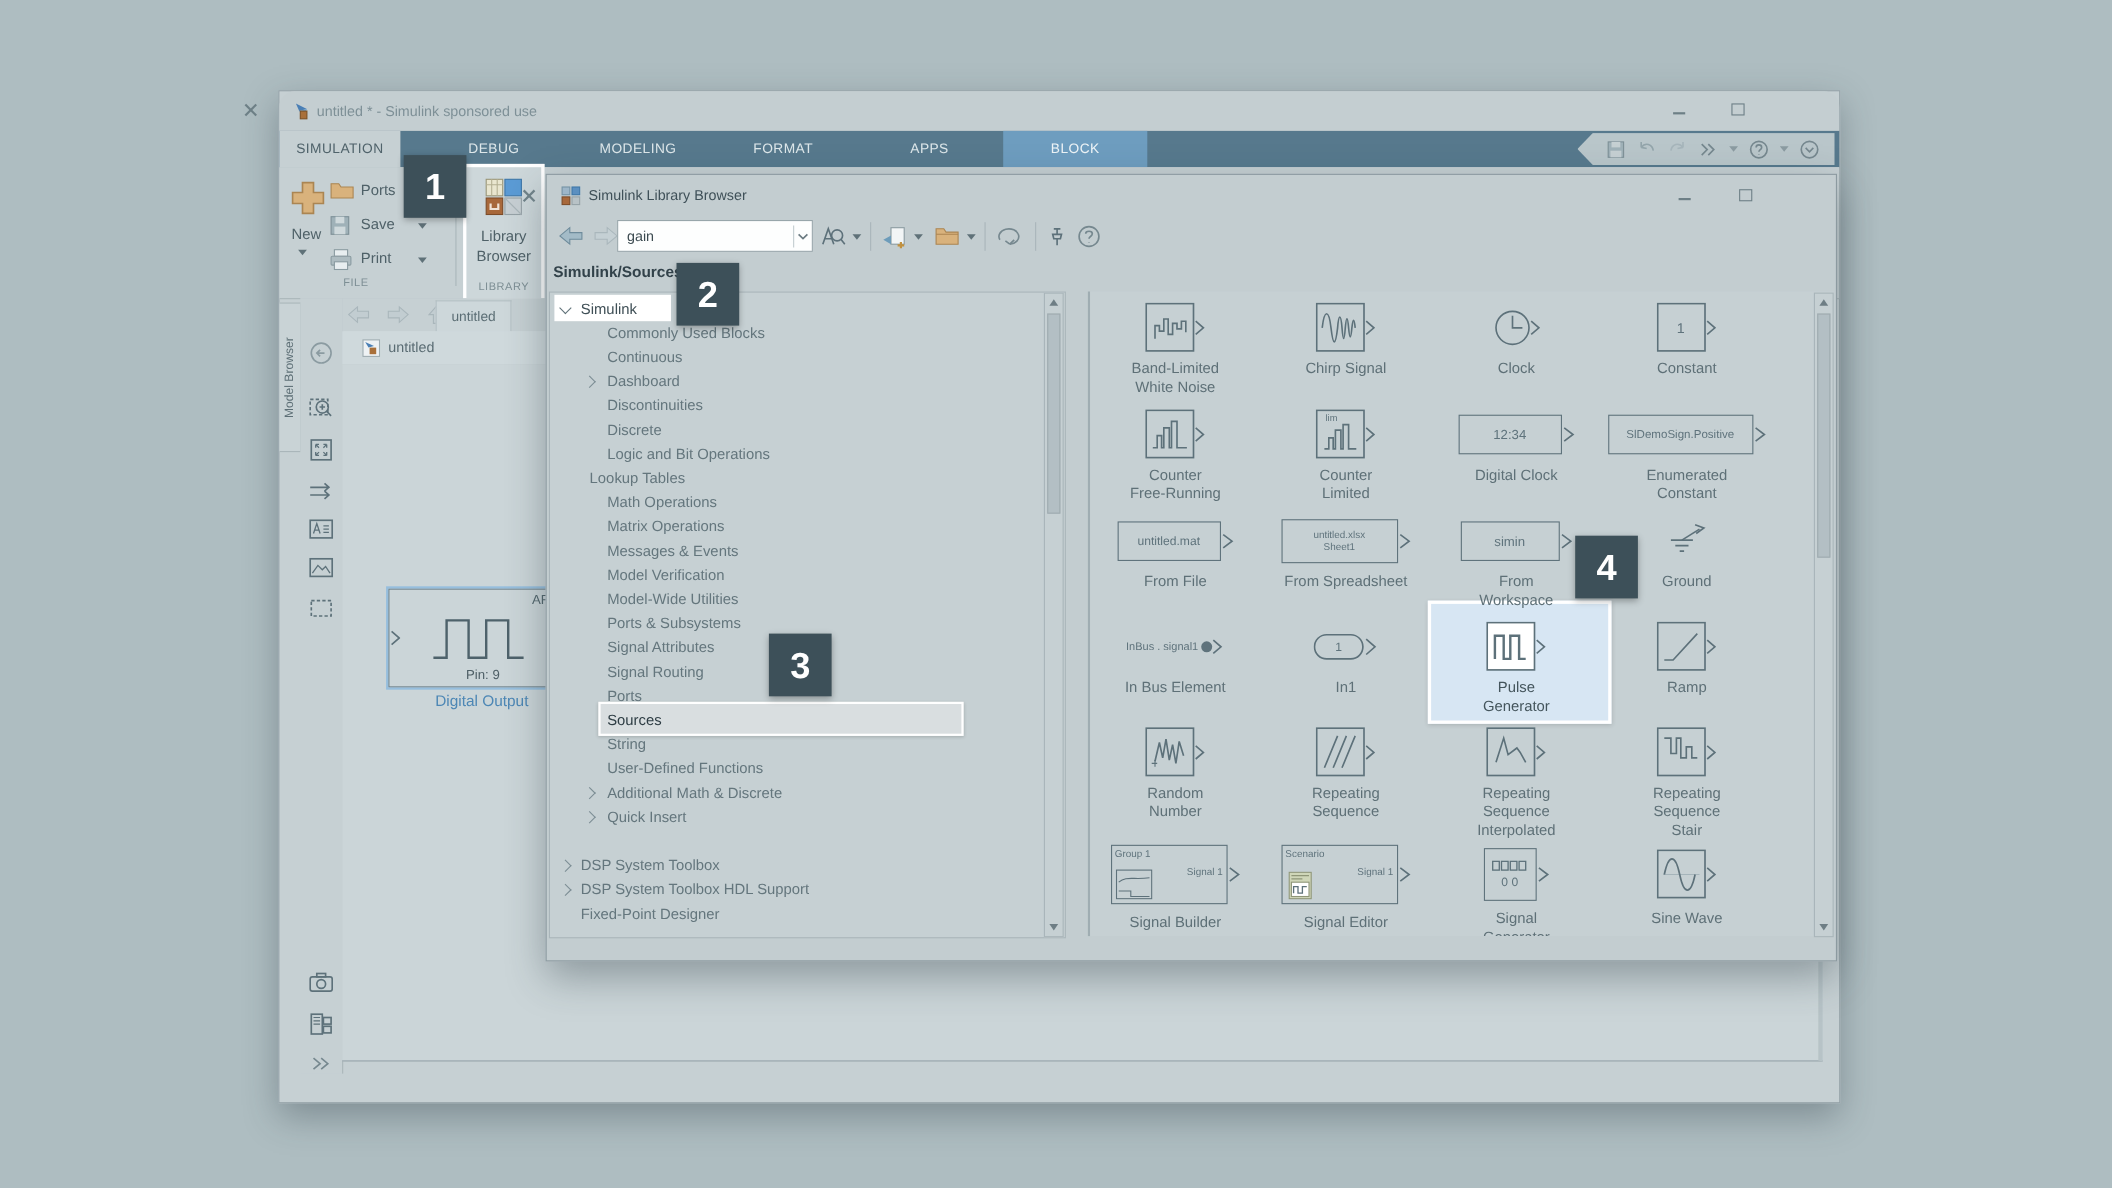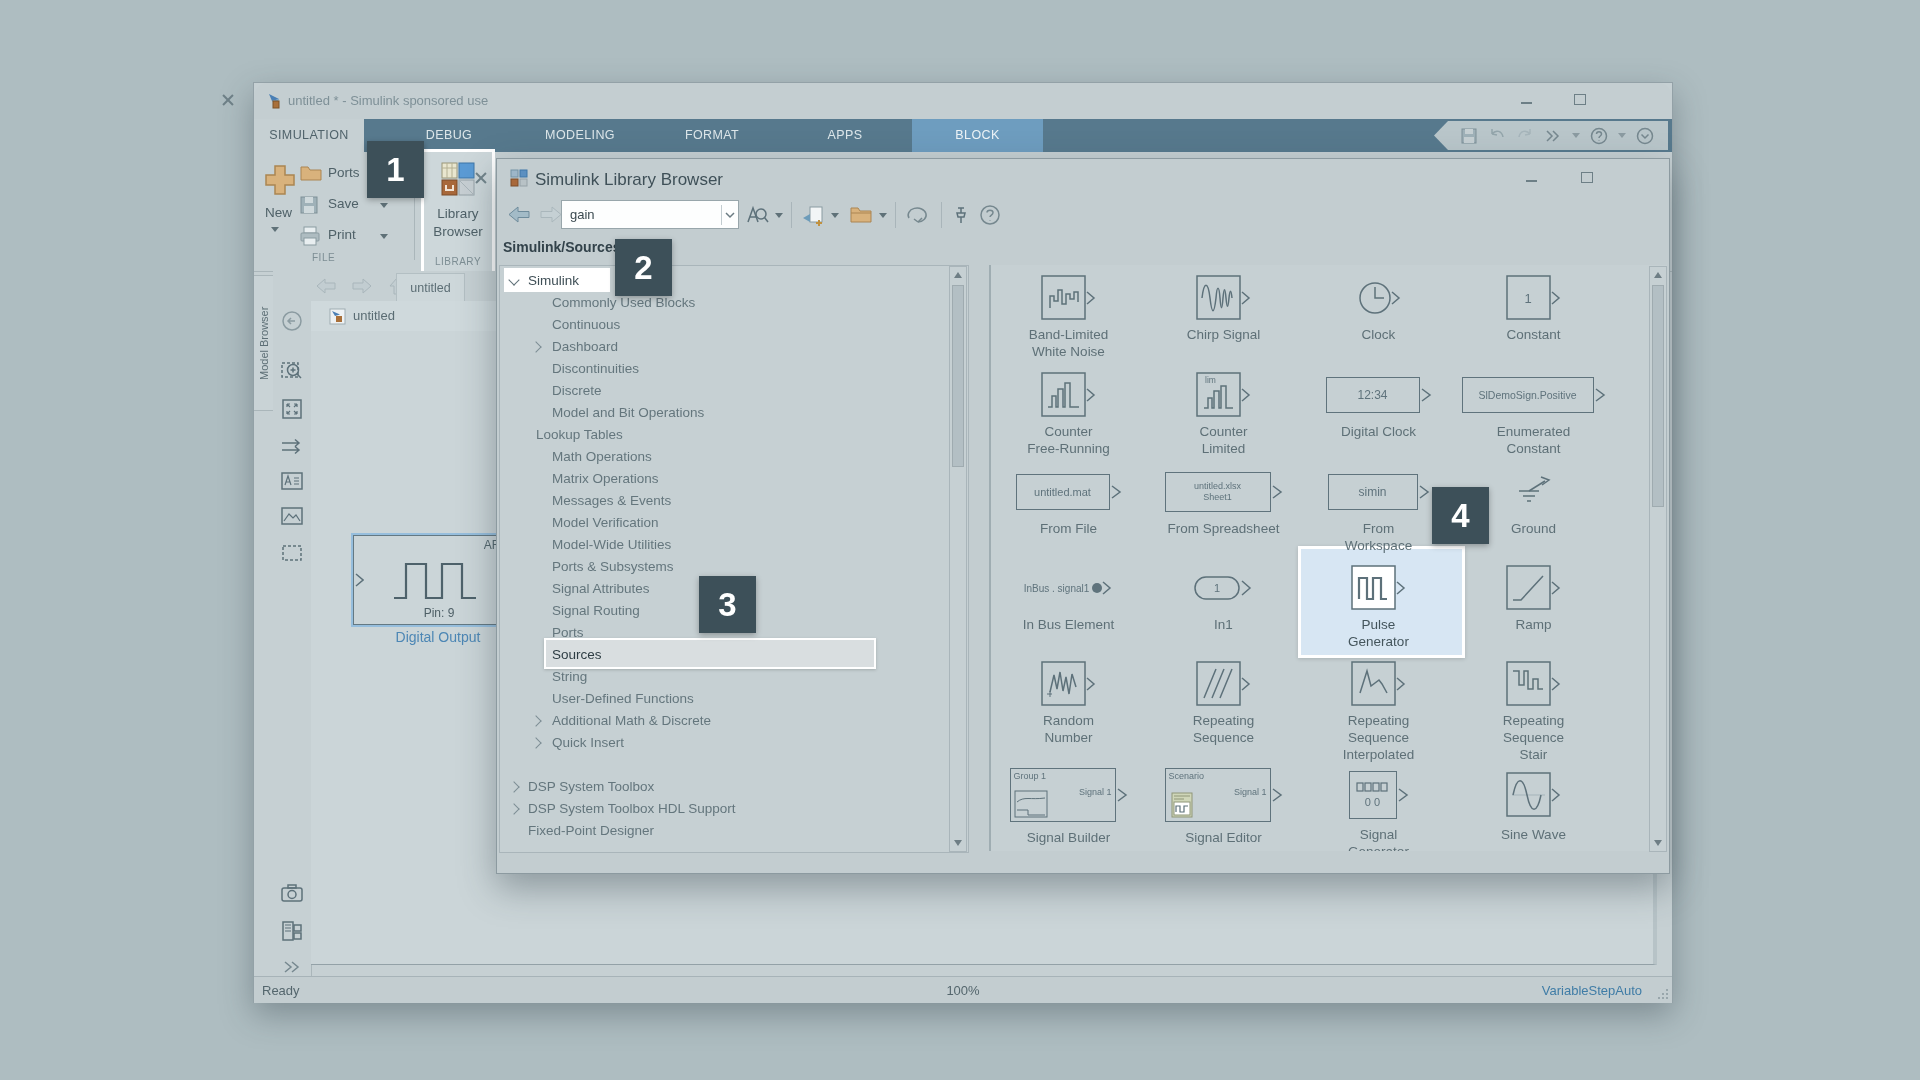--- a/index.html
+++ b/index.html
@@ -67,21 +67,21 @@
                font-size:14px;color:#4d87b5;}
 
   .statusbar{position:absolute;left:0;top:893px;width:100%;height:26px;background:#c3cdd0;
              border-top:1px solid #a7b3b8;font-size:13px;color:#54666d;}
   .grip{position:absolute;right:4px;bottom:4px;width:10px;height:10px;}
   .grip i{position:absolute;width:2px;height:2px;background:#98a6ab;}
 
   
   .library-window{position:absolute;left:496px;top:158px;width:1172px;height:714px;
     background:#c3cdd0;border:1px solid #8c9aa0;box-shadow:0 14px 34px rgba(40,55,62,.38);}
-  .lib-title{position:absolute;left:38px;top:11px;font-size:17px;color:#3f5058;}
+  .lib-title{position:absolute;left:38px;top:11px;font-size:13px;color:#3f5058;}
   .lib-toolbar{position:absolute;left:0;top:38px;width:100%;height:36px;}
   .combo{position:absolute;left:64px;top:3px;width:176px;height:27px;background:#fdfefe;
          border:1px solid #98a6ab;display:flex;align-items:center;}
   .combo-text{flex:1;padding-left:8px;font-size:13px;color:#3b4a50;border:none;background:transparent;
               font-family:"Liberation Sans",sans-serif;outline:none;width:120px;}
   .tb-sep{position:absolute;top:5px;width:1px;height:26px;background:#a9b5ba;}
   .lib-crumb{position:absolute;left:6px;top:80px;font-size:14px;font-weight:bold;color:#32424a;}
 
   .tree-panel{position:absolute;left:2px;top:106px;width:468px;height:586px;background:#c6d0d3;
               border:1px solid #a9b5ba;}
@@ -302,33 +302,20 @@
           <path d="M4 44 H16 V10 H36 V44 H52 V10 H72 V44 H86" class="s2" style="stroke:#4e626b"></path>
         </svg>
         <span class="blk-pin">Pin: 9</span>
         <svg class="abs" style="left:1px;top:37px" width="9" height="14" viewBox="0 0 9 14">
           <path d="M1 1 L8 7 L1 13" class="s"></path>
         </svg>
       </div>
       <div class="blk-caption">Digital Output</div>
     </div>
 
-    <div class="statusbar">
-      <span class="abs" style="left:8px;top:6px">Ready</span>
-      <span class="abs" style="left:0;right:0;top:6px;text-align:center">100%</span>
-      <span class="abs" style="right:30px;top:6px;color:#3f7ca6">VariableStepAuto</span>
-      <div class="grip">
-        <i style="right:0;bottom:0"></i>
-          <i style="right:4px;bottom:0"></i>
-          <i style="right:0;bottom:4px"></i>
-        <i style="right:8px;bottom:0"></i>
-          <i style="right:0;bottom:8px"></i>
-          <i style="right:4px;bottom:4px"></i>
-      </div>
-    </div>
   </div>
 
   <div class="library-window">
 
     <svg class="abs" style="left:13px;top:10px" width="18" height="18" viewBox="0 0 18 18">
       <rect x="1" y="1" width="7" height="7" fill="#9db6c8" stroke="#7593a5"></rect>
       <rect x="10" y="1" width="7" height="7" fill="#5b8fc0" stroke="#3f77a8"></rect>
       <rect x="1" y="10" width="7" height="7" fill="#a8683a" stroke="#7d4c28"></rect>
       <rect x="10" y="10" width="7" height="7" fill="#b8c2c6" stroke="#96a2a7"></rect>
     </svg>
@@ -413,21 +400,21 @@
         <span class="chev right" style="left:32px;top:7px"></span>
         <span class="tlabel" style="left:52px">Dashboard</span>
       </div>
       <div class="trow" style="top:92px">
         <span class="tlabel" style="left:52px">Discontinuities</span>
       </div>
       <div class="trow" style="top:114px">
         <span class="tlabel" style="left:52px">Discrete</span>
       </div>
       <div class="trow" style="top:136px">
-        <span class="tlabel" style="left:52px">Model and Bit Operations</span>
+        <span class="tlabel" style="left:52px">Logic and Bit Operations</span>
       </div>
       <div class="trow" style="top:158px">
         <span class="tlabel" style="left:36px">Lookup Tables</span>
       </div>
       <div class="trow" style="top:180px">
         <span class="tlabel" style="left:52px">Math Operations</span>
       </div>
       <div class="trow" style="top:202px">
         <span class="tlabel" style="left:52px">Matrix Operations</span>
       </div>

